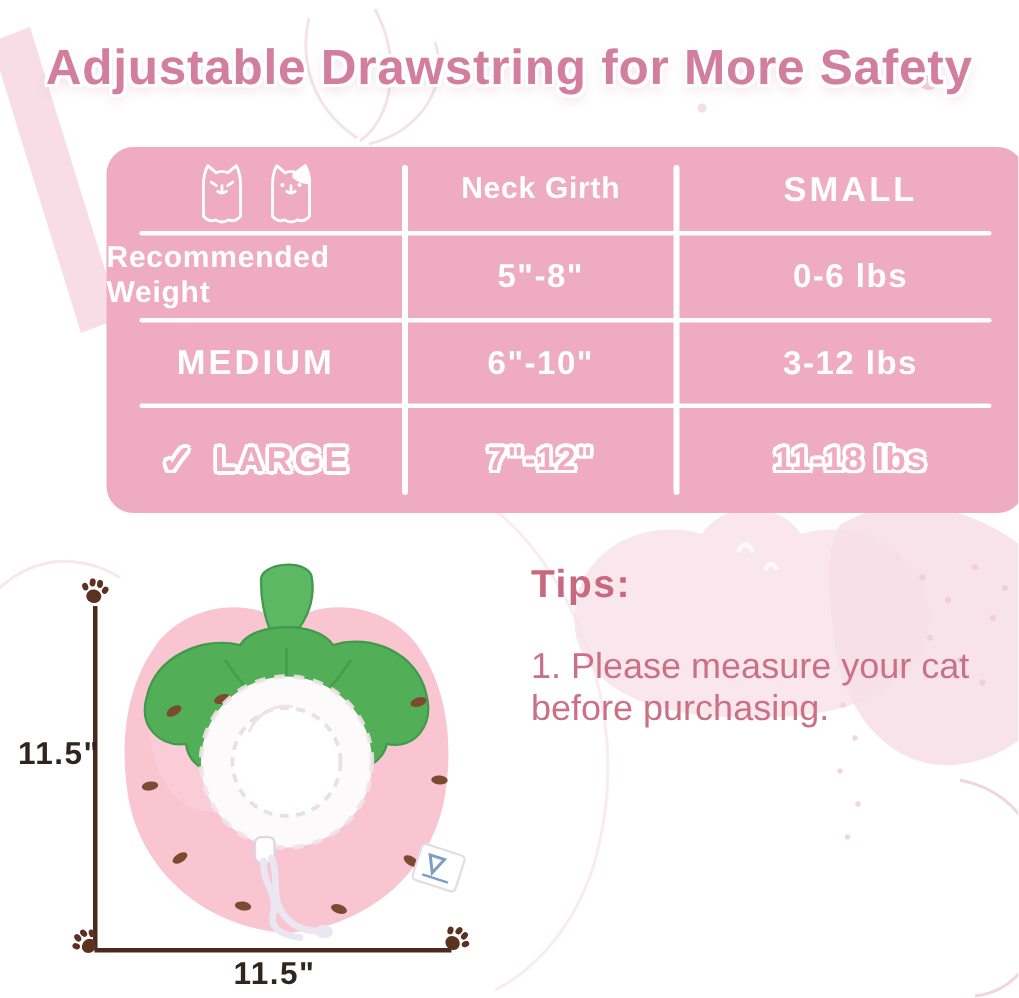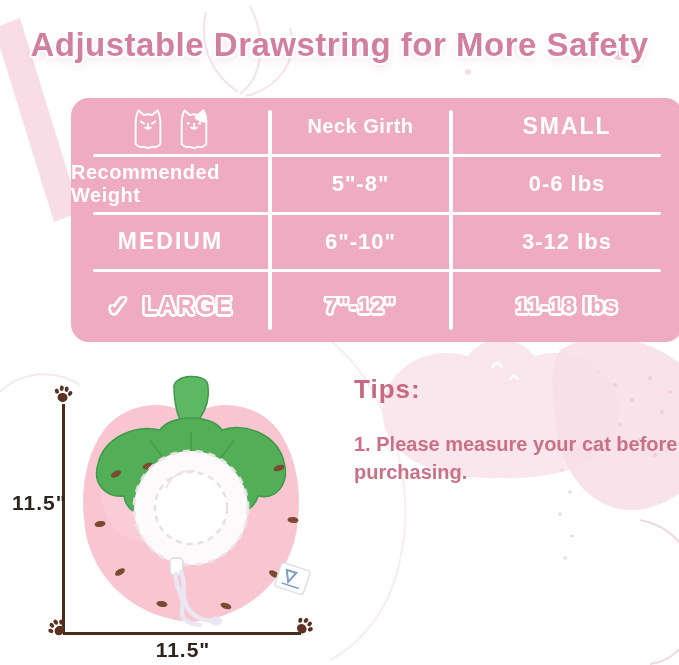--- a/index.html
+++ b/index.html
@@ -56,21 +56,21 @@
   .dim-label{
     position:absolute;z-index:2;font-size:21px;font-weight:bold;color:#30241f;
     letter-spacing:1px;text-align:center;
   }
   .dim-label.v{left:12px;top:491px;width:50px;}
   .dim-label.h{left:133px;top:638px;width:100px;}
 
   
   .tips{position:absolute;z-index:2;left:342px;top:374px;width:324px;color:#ca7187;margin-left:12px;}
   .tips-heading{margin:0 0 26px 0;font-size:26px;font-weight:bold;color:#c8697f;letter-spacing:1px;}
-  .tips p{margin:0 0 22px 0;font-size:20px;line-height:27.5px;font-weight:700;}
+  .tips p{margin:0 0 22px 0;font-size:24px;line-height:27.5px;font-weight:400;}
 </style>
 </head>
 <body>
 
 <div class="stage">
 
   <svg class="decor" viewBox="0 0 679 665" width="679" height="665">
     <path d="M-6,28 L20,18 L80,212 L54,222 Z" fill="#f5cfdc" opacity="0.7"></path>
     <g stroke="#f3dce4" stroke-width="2" fill="none" opacity="0.8">
       <path d="M250,6 C268,40 262,78 240,94"></path>

